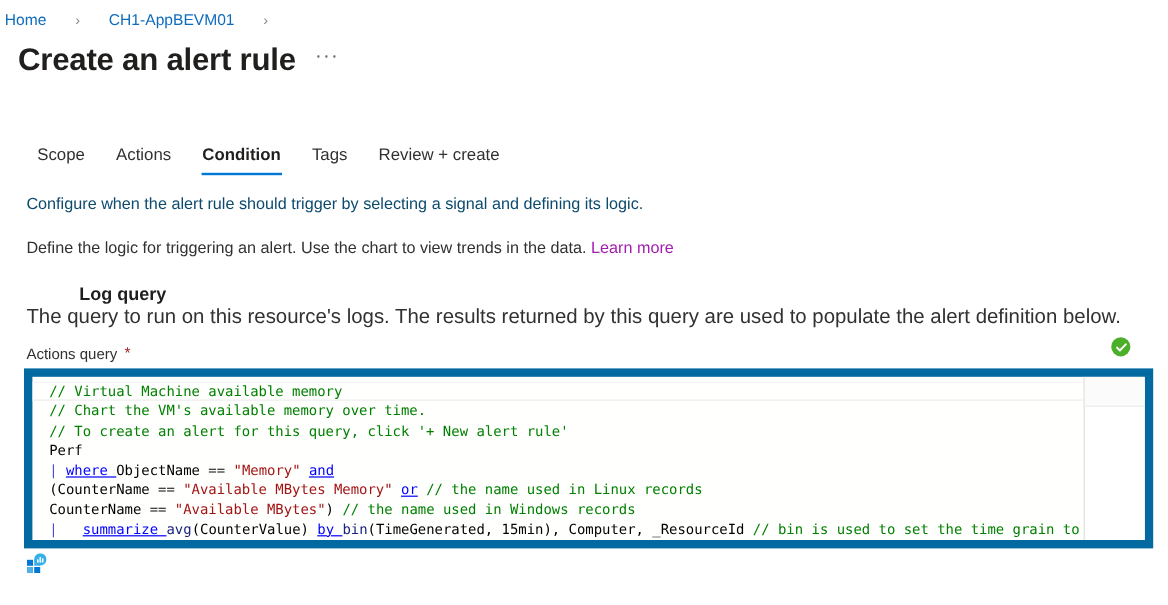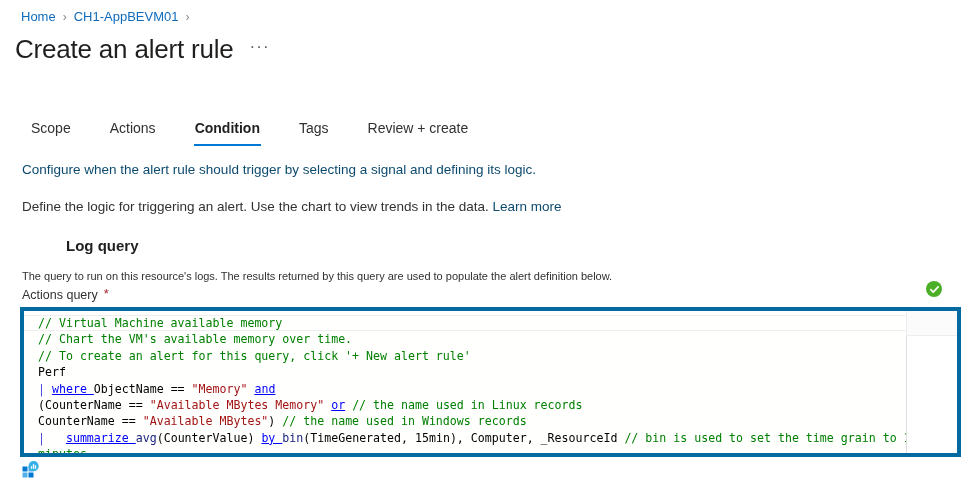--- a/index.html
+++ b/index.html
@@ -12,27 +12,27 @@
     height: 504px;
     font-family: "Liberation Sans", sans-serif;
     color: #323130;
     overflow: hidden;
     position: relative;
   }
 
   
   .breadcrumb {
     position: absolute;
-    left: 21px;
+    left: 4px;
     top: 8px;
     font-size: 13px;
     line-height: 18px;
     display: flex;
     align-items: flex-start;
-    gap: 7px;
+    gap: 24px;
     white-space: nowrap;
   }
   .crumb-link {
     color: #0f6cbd;
     text-decoration: none;
     cursor: pointer;
   }
   .crumb-sep {
     color: #8a8886;
     font-size: 12px;
@@ -43,21 +43,21 @@
   .title-row {
     position: absolute;
     left: 15px;
     top: 33px;
     display: flex;
     align-items: center;
     gap: 14px;
   }
   .page-title {
     font-size: 26px;
-    font-weight: 400;
+    font-weight: 700;
     color: #201f1e;
     letter-spacing: -0.2px;
     line-height: 32px;
   }
   .ellipsis-btn {
     color: #605e5c;
     font-size: 17px;
     line-height: 14px;
     letter-spacing: 1px;
     cursor: pointer;
@@ -65,21 +65,21 @@
     user-select: none;
   }
 
   
   .tabs {
     position: absolute;
     left: 18px;
     top: 117px;
     display: flex;
     align-items: flex-end;
-    gap: 13px;
+    gap: 0;
   }
   .tab {
     font-size: 14px;
     line-height: 18px;
     color: #323130;
     padding: 2px 13px 9px 13px;
     cursor: pointer;
     position: relative;
     white-space: nowrap;
   }
@@ -108,41 +108,41 @@
   }
   .intro-2 {
     position: absolute;
     left: 22px;
     top: 197px;
     font-size: 13.5px;
     line-height: 19px;
     color: #323130;
   }
   .inline-link {
-    color: #0c4a6e;
+    color: #a21caf;
     text-decoration: none;
     cursor: pointer;
   }
 
   
   .section-head {
     position: absolute;
     left: 22px;
     top: 236px;
     font-size: 15px;
     font-weight: 600;
     color: #201f1e;
     line-height: 20px;
     margin-left: 44px;
   }
   .section-desc {
     position: absolute;
     left: 22px;
-    top: 267px;
-    font-size: 11px;
+    top: 255px;
+    font-size: 17px;
     line-height: 18px;
     color: #323130;
   }
 
   .field-label {
     position: absolute;
     left: 22px;
     top: 287px;
     font-size: 12.5px;
     line-height: 17px;
@@ -172,21 +172,21 @@
   }
   .valid-check svg { display: block; }
 
   
   .editor {
     position: absolute;
     left: 20px;
     top: 307px;
     width: 941px;
     height: 150px;
-    border: 4px solid #0369a1;
+    border: 7px solid #0369a1;
     background: #fffffe;
     box-sizing: border-box;
     overflow: hidden;
   }
   .editor-scroll {
     position: absolute;
     left: 0; top: 0; right: 0; bottom: 0;
     overflow: hidden;
   }
   .code {

